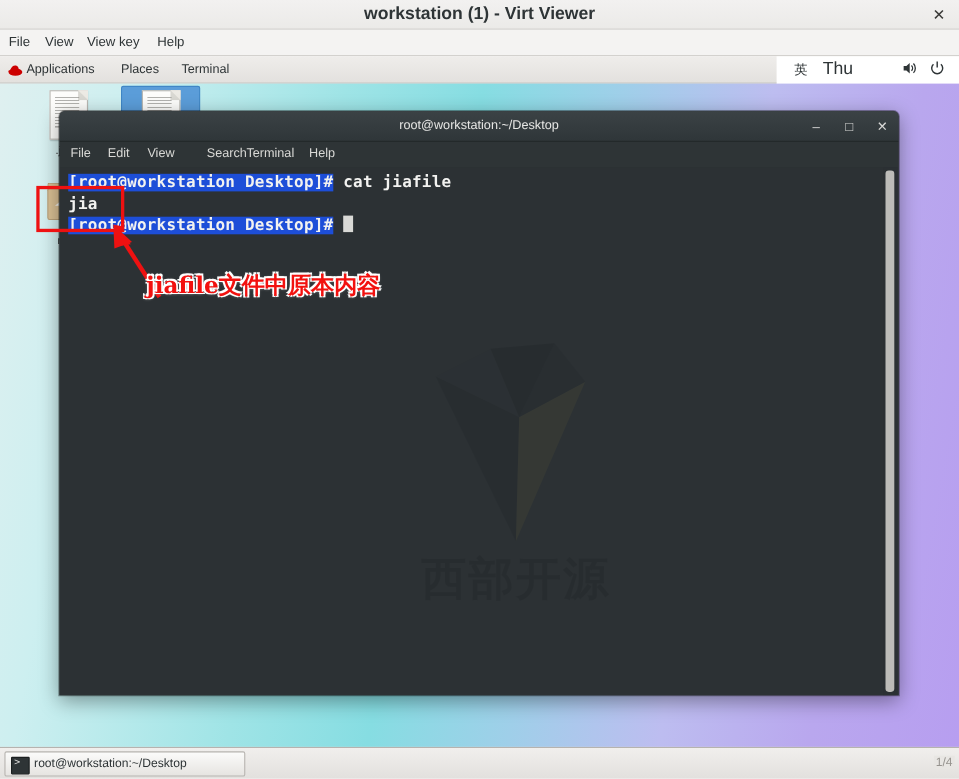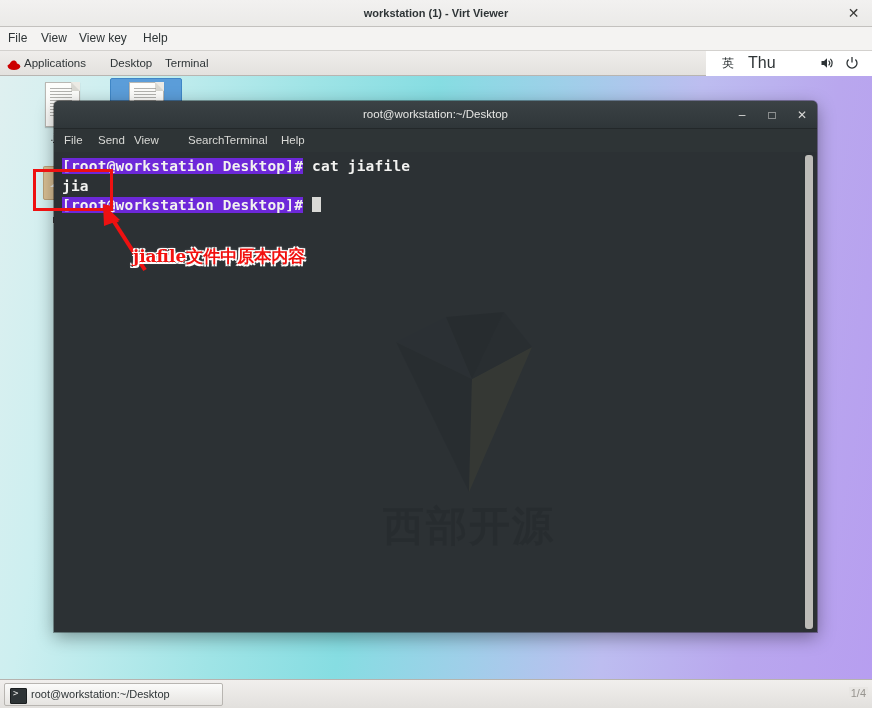--- a/index.html
+++ b/index.html
@@ -30,21 +30,21 @@
     background: linear-gradient(to bottom, #f2f1f0 0%, #ebeae8 100%);
     border-bottom: 1px solid #c3c1be;
     box-sizing: border-box;
   }
   .vv-title {
     position: absolute;
     left: 0; top: 0;
     width: 872px;
     line-height: 26px;
     text-align: center;
-    font-size: 11px;
+    font-size: 16px;
     font-weight: bold;
     color: #2e3436;
   }
   .vv-close {
     position: absolute;
     right: 10px; top: 5px;
     width: 17px; height: 17px;
     line-height: 17px;
     text-align: center;
     font-size: 14px;
@@ -296,21 +296,21 @@
     position: absolute;
     left: 8px; top: 5px;
     font-family: "DejaVu Sans Mono", "Liberation Mono", monospace;
     font-size: 14.5px;
     line-height: 19.5px;
     color: #f2f2f0;
     white-space: pre;
     font-weight: bold;
     letter-spacing: .2px;
   }
-  .prompt-hl { background: #6d28d9; }
+  .prompt-hl { background: #1d4ed8; }
   .term-cursor {
     display: inline-block;
     width: 9px; height: 15px;
     background: #d9d9d6;
     vertical-align: -2px;
   }
   .term-scrollbar {
     position: absolute;
     right: 2px; top: 51px;
     width: 12px; height: 480px;
@@ -337,21 +337,21 @@
   .anno-arrow {
     position: absolute;
     left: 95px; top: 200px;
     width: 60px; height: 75px;
     pointer-events: none;
   }
   .anno-text {
     position: absolute;
     left: 133px; top: 245px;
     font-family: "DejaVu Serif", "Liberation Serif", serif;
-    font-size: 17px;
+    font-size: 21px;
     font-weight: bold;
     color: #f2110f;
     text-shadow:
       -1.5px -1.5px 0 #fff, 1.5px -1.5px 0 #fff,
       -1.5px 1.5px 0 #fff, 1.5px 1.5px 0 #fff,
       0 0 3px #fff;
     white-space: nowrap;
     pointer-events: none;
   }
 
@@ -436,21 +436,21 @@
 
   <div class="gnome-panel">
     <div class="rh-logo">
       <svg width="14" height="12" viewBox="0 0 14 12">
         <ellipse cx="7" cy="7.5" rx="6.3" ry="3.4" fill="#cc0000"></ellipse>
         <path d="M2.2 6.2 C3 2.8 5.5 1 7.6 1.6 C9.6 2.2 10.2 4 9.6 5.4 C8.9 7 5 7.6 2.2 6.2 Z" fill="#cc0000"></path>
         <path d="M1.3 6.0 C0.4 6.2 0.1 6.8 0.9 7.1 C1.5 7.3 2.2 7.0 2.4 6.5 Z" fill="#cc0000"></path>
       </svg>
     </div>
     <div class="panel-item" style="left:24px">Applications</div>
-    <div class="panel-item" style="left:110px">Desktop</div>
+    <div class="panel-item" style="left:110px">Places</div>
     <div class="panel-item" style="left:165px">Terminal</div>
 
     <div class="tray-item" style="left:722px; font-size:12px">英</div>
     <div class="tray-item" style="left:748px">Thu 14:47</div>
     <div class="tray-item" style="left:820px">
       <svg width="14" height="14" viewBox="0 0 14 14" style="vertical-align:-2px">
         <path d="M1.5 5 H4 L7 2.2 V11.8 L4 9 H1.5 Z" fill="#2e3436"></path>
         <path d="M8.6 4.6 A3.4 3.4 0 0 1 8.6 9.4" stroke="#2e3436" stroke-width="1.2" fill="none"></path>
         <path d="M10.4 2.8 A6 6 0 0 1 10.4 11.2" stroke="#2e3436" stroke-width="1.2" fill="none"></path>
       </svg>
@@ -500,21 +500,21 @@
 
     <div class="term-titlebar">
       <div class="term-title">root@workstation:~/Desktop</div>
       <div class="term-btn" style="left:680px">–</div>
       <div class="term-btn" style="left:710px">□</div>
       <div class="term-btn" style="left:740px">✕</div>
     </div>
 
     <div class="term-menubar">
       <div class="term-menuitem" style="left:10px">File</div>
-      <div class="term-menuitem" style="left:44px">Send</div>
+      <div class="term-menuitem" style="left:44px">Edit</div>
       <div class="term-menuitem" style="left:80px">View</div>
       <div class="term-menuitem" style="left:134px">Search</div>
       <div class="term-menuitem" style="left:170px">Terminal</div>
       <div class="term-menuitem" style="left:227px">Help</div>
     </div>
 
     <div class="term-body">
       <div class="term-watermark">
         <svg width="230" height="215" viewBox="0 0 230 215">
           <polygon points="115,205 42,55 118,92" fill="#21262a"></polygon>

